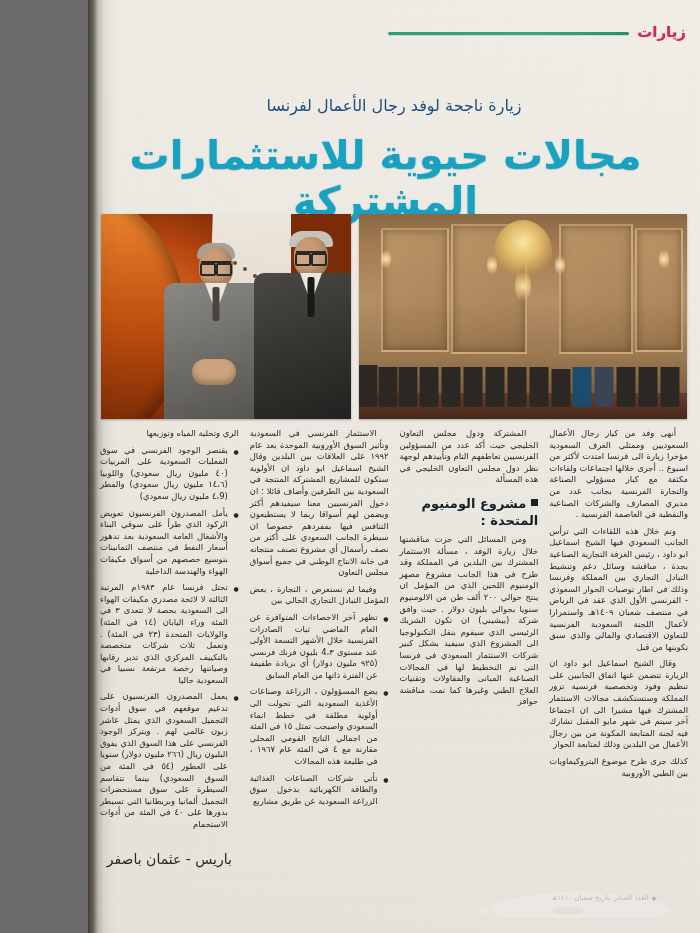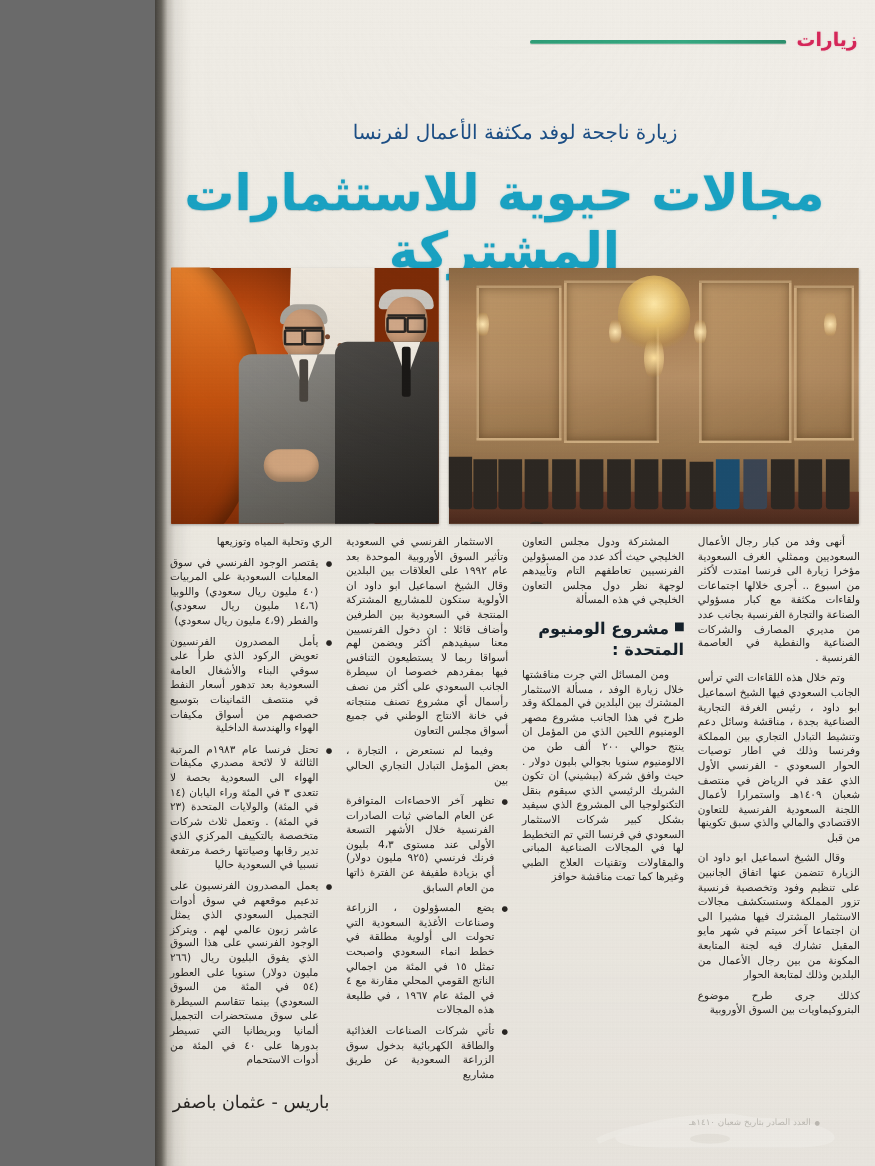--- a/index.html
+++ b/index.html
@@ -6,20 +6,21 @@
   html,body{margin:0;padding:0;background:#6a6a6a;}
   body{font-family:"DejaVu Sans","Liberation Sans",sans-serif;}
 
   .page{
     position:relative;
     width:576px;height:933px;
     overflow:hidden;
     background:
       linear-gradient(90deg, #4a4742 0px, #6e6a62 5px, #c9c5bd 10px, #e8e5de 16px, #efece5 26px, #f1eee8 100%),
       #f1eee8;
+    padding-left: 36px;
   }
   
   .paper-tint{
     position:absolute;inset:0;
     background:
       radial-gradient(130% 80% at 50% 0%, rgba(255,255,255,.55) 0%, rgba(255,255,255,0) 60%),
       linear-gradient(180deg, rgba(240,238,232,.0) 0%, rgba(208,204,196,.35) 100%),
       linear-gradient(90deg, rgba(120,116,108,.30) 0px, rgba(120,116,108,0) 30px);
     pointer-events:none;
     mix-blend-mode:multiply;
@@ -220,21 +221,21 @@
 </head>
 <body>
 
 <div class="page">
 
   <div class="runhead">
     <span class="runhead-label">زيارات</span>
     <span class="runhead-rule"></span>
   </div>
 
-  <div class="kicker">زيارة ناجحة لوفد مكثفة الأعمال لفرنسا</div>
+  <div class="kicker">زيارة ناجحة لوفد رجال الأعمال لفرنسا</div>
   <div class="headline">مجالات حيوية للاستثمارات المشتركة</div>
 
   <div class="photos">
 
     <div class="photo photo-left">
       <div class="room">
         <div class="room-panel" style="left:22px;top:14px;width:64px;height:120px;"></div>
         <div class="room-panel" style="left:92px;top:10px;width:72px;height:126px;"></div>
         <div class="room-panel" style="left:200px;top:10px;width:70px;height:126px;"></div>
         <div class="room-panel" style="left:276px;top:14px;width:44px;height:120px;"></div>
@@ -348,21 +349,21 @@
     </div>
   </div>
 
   <div class="body-wrap">
 
     <div class="col">
       <div class="col-inner">
         <p class="para">أنهى وفد من كبار رجال الأعمال السعوديين وممثلي الغرف السعودية مؤخرا زيارة الى فرنسا امتدت لأكثر من اسبوع .. أجرى خلالها اجتماعات ولقاءات مكثفة مع كبار مسؤولي الصناعة والتجارة الفرنسية بجانب عدد من مديري المصارف والشركات الصناعية والنفطية في العاصمة الفرنسية .</p>
         <p class="para">وتم خلال هذه اللقاءات التي ترأس الجانب السعودي فيها الشيخ اسماعيل ابو داود ، رئيس الغرفة التجارية الصناعية بجدة ، مناقشة وسائل دعم وتنشيط التبادل التجاري بين المملكة وفرنسا وذلك في اطار توصيات الحوار السعودي - الفرنسي الأول الذي عقد في الرياض في منتصف شعبان ١٤٠٩هـ واستمرارا لأعمال اللجنة السعودية الفرنسية للتعاون الاقتصادي والمالي والذي سبق تكوينها من قبل</p>
         <p class="para">وقال الشيخ اسماعيل ابو داود ان الزيارة تتضمن عنها اتفاق الجانبين على تنظيم وفود وتخصصية فرنسية تزور المملكة وستستكشف مجالات الاستثمار المشترك فيها مشيرا الى ان اجتماعا آخر سيتم في شهر مايو المقبل تشارك فيه لجنة المتابعة المكونة من بين رجال الأعمال من البلدين وذلك لمتابعة الحوار</p>
-        <p class="para nofirst">كذلك جرى طرح موضوع البتروكيماويات بين السوق الأوروبية</p>
+        <p class="para nofirst">كذلك جرى طرح موضوع البتروكيماويات بين الطبي الأوروبية</p>
       </div>
     </div>
 
     <div class="col">
       <div class="col-inner">
         <p class="para">المشتركة ودول مجلس التعاون الخليجي حيث أكد عدد من المسؤولين الفرنسيين تعاطفهم التام وتأييدهم لوجهة نظر دول مجلس التعاون الخليجي في هذه المسألة</p>
         <div class="subhead">
           <span class="sq"></span><span>مشروع الومنيوم المتحدة :</span>
         </div>
         <p class="para">ومن المسائل التي جرت مناقشتها خلال زيارة الوفد ، مسألة الاستثمار المشترك بين البلدين في المملكة وقد طرح في هذا الجانب مشروع مصهر الومنيوم اللحين الذي من المؤمل ان ينتج حوالي ٢٠٠ ألف طن من الالومنيوم سنويا بجوالي بليون دولار . حيث وافق شركة (بيشيني) ان تكون الشريك الرئيسي الذي سيقوم بنقل التكنولوجيا الى المشروع الذي سيفيد بشكل كبير شركات الاستثمار السعودي في فرنسا التي تم التخطيط لها في المجالات الصناعية المبانى والمقاولات وتقنيات العلاج الطبي وغيرها كما تمت مناقشة حوافز</p>

